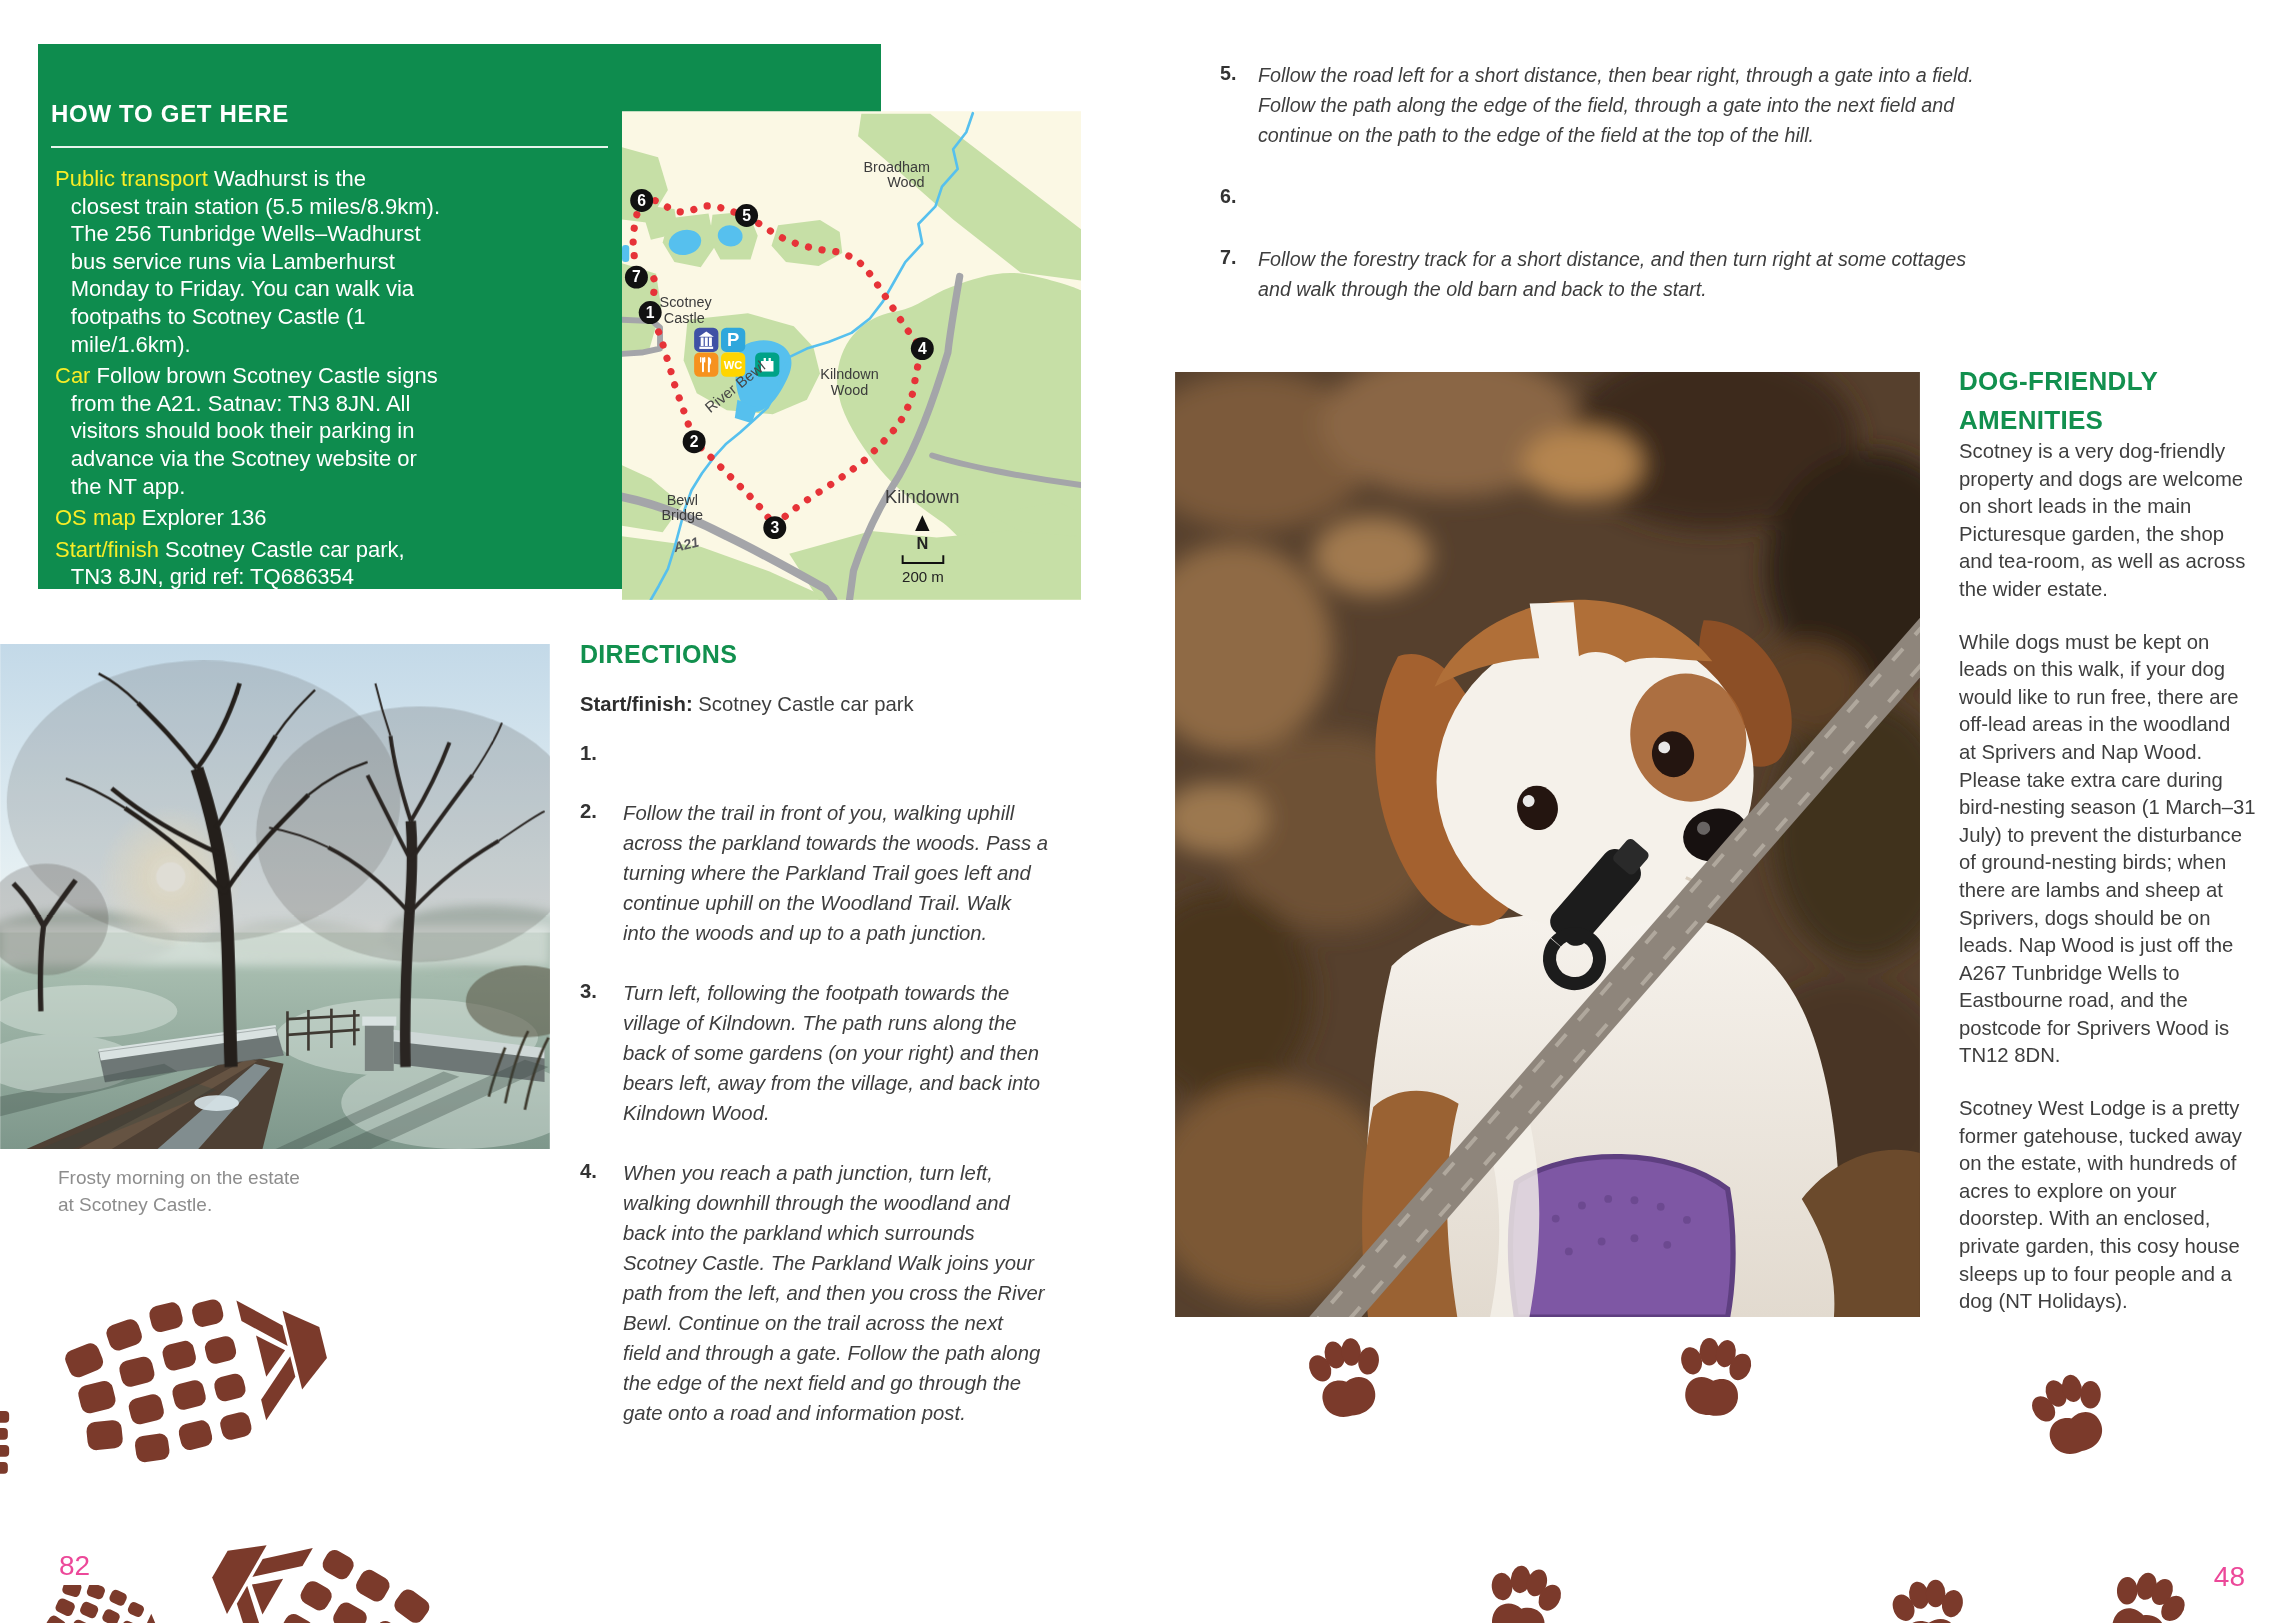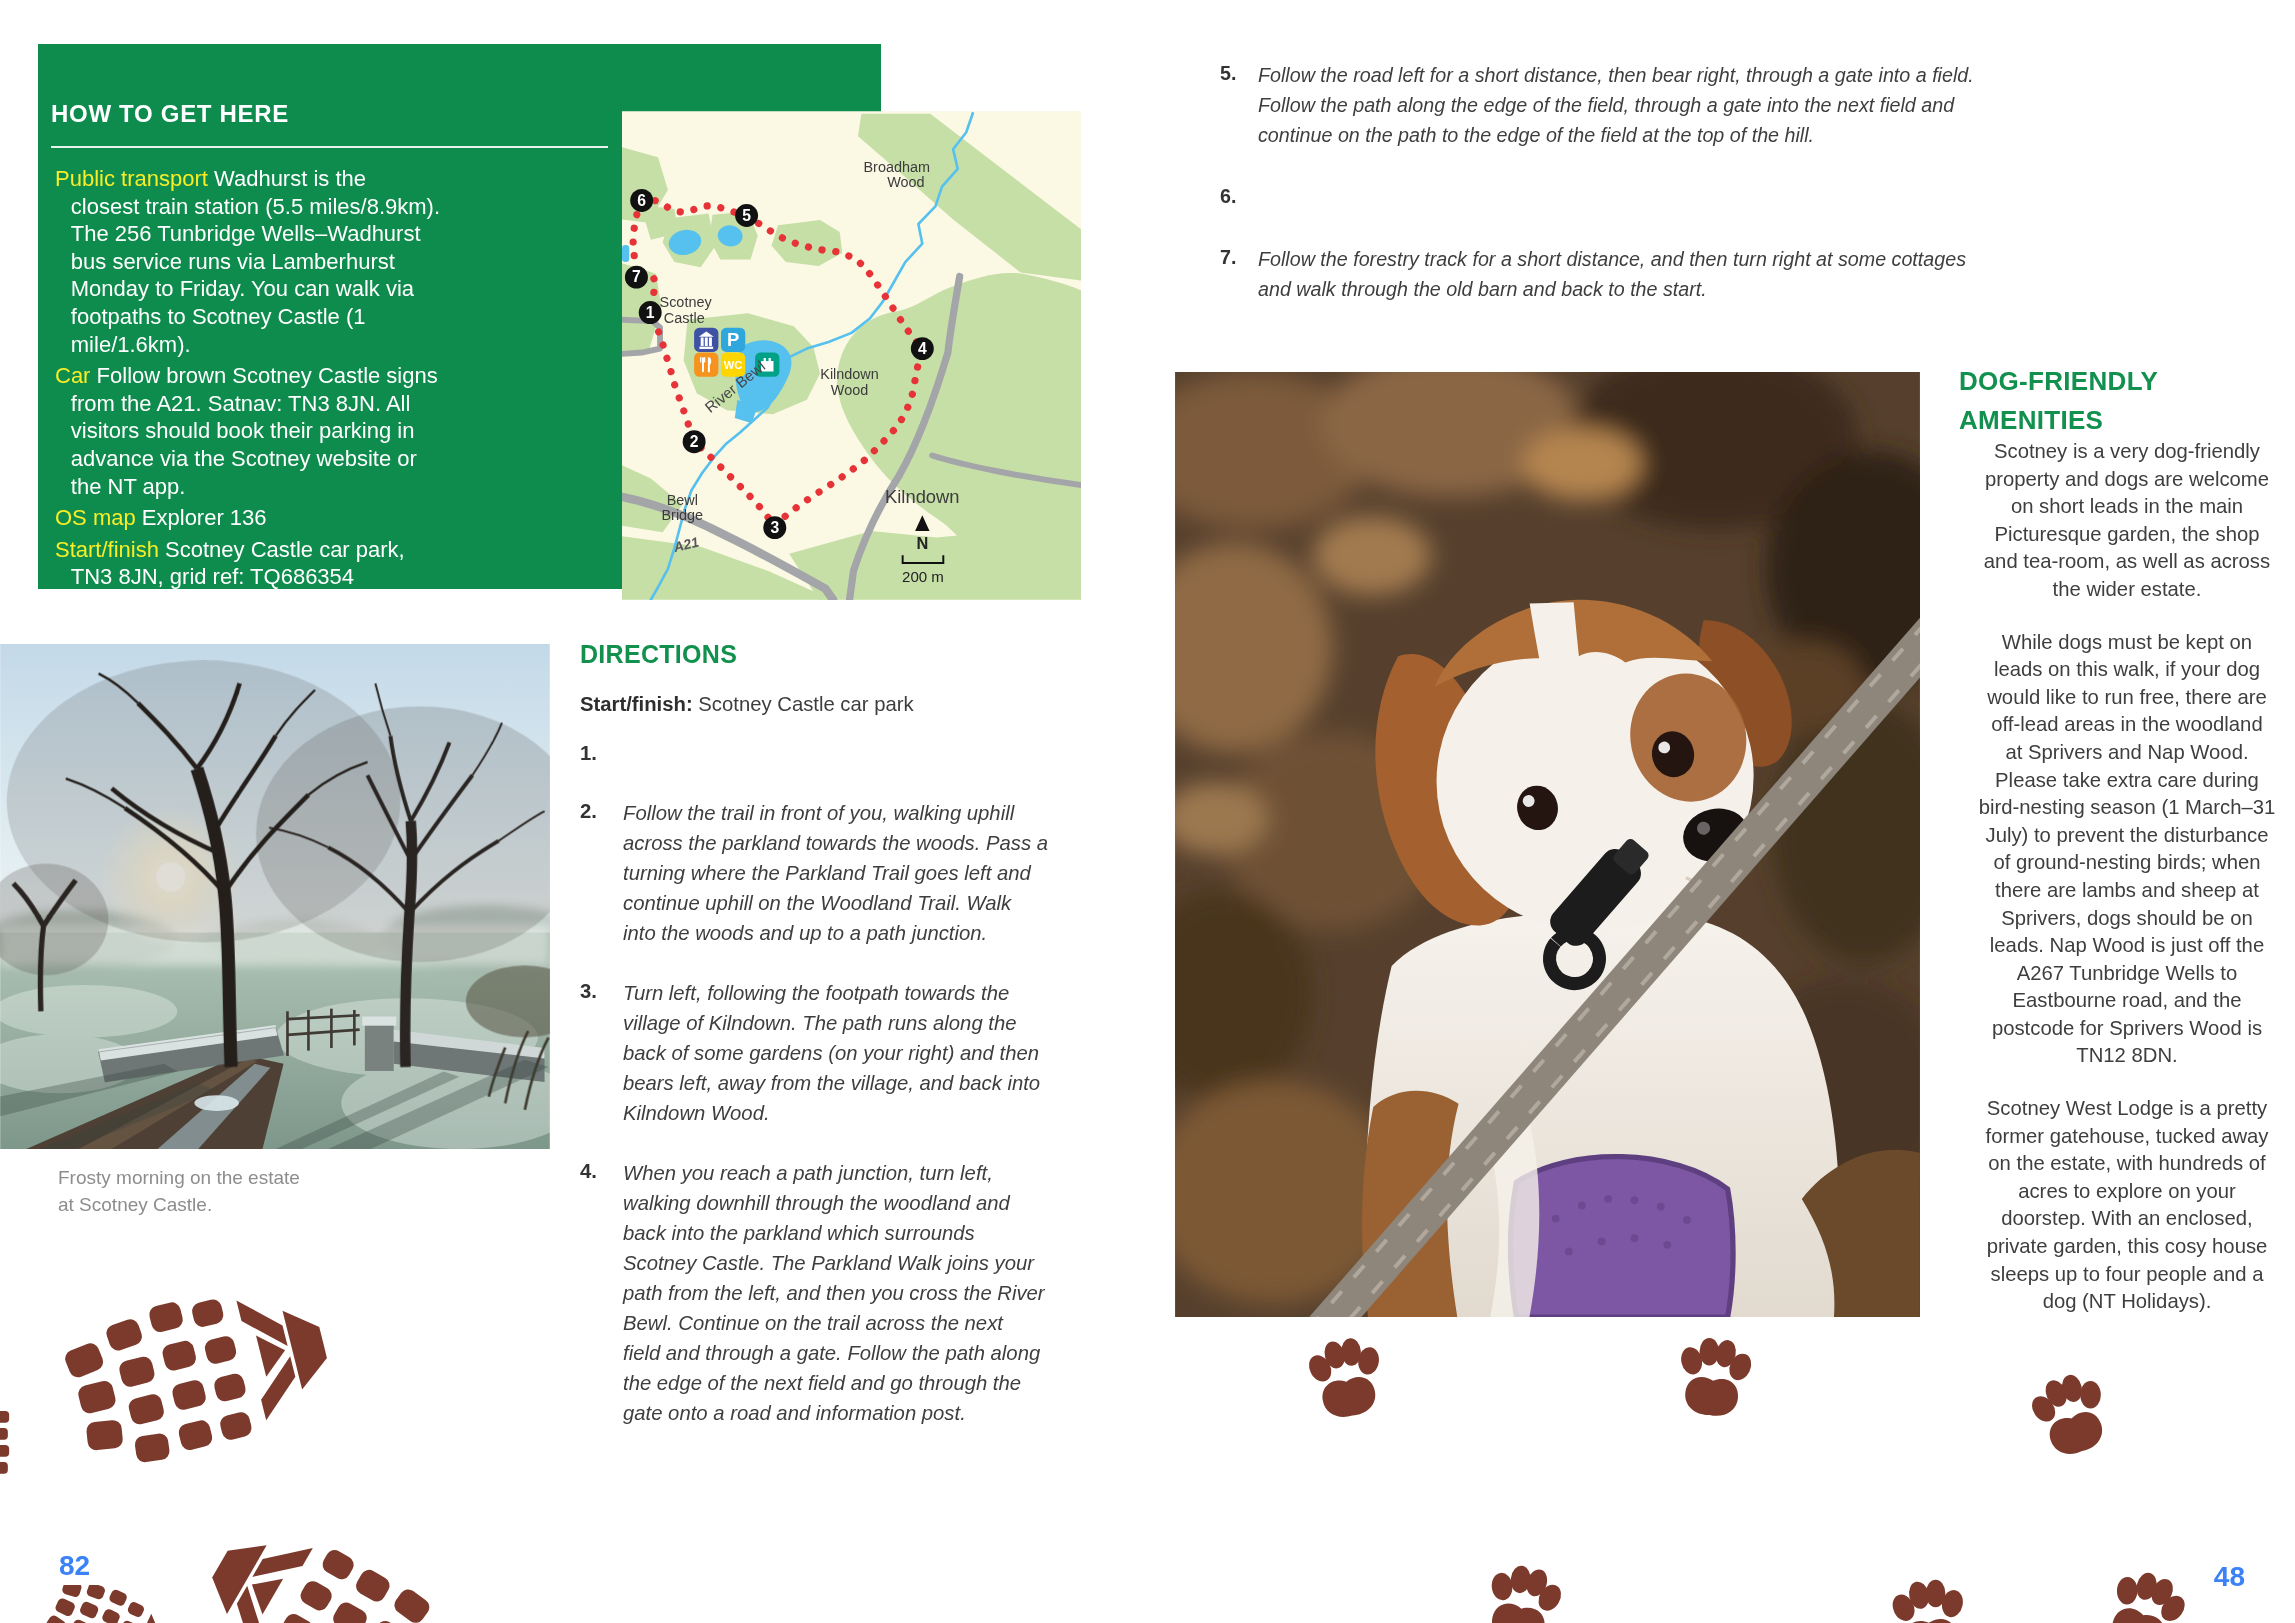--- a/index.html
+++ b/index.html
@@ -34,23 +34,23 @@
   .steps-r .txt{font-size:19.7px;}
 
   
   .photo1{left:0;top:644px;width:550px;height:505px;}
   .photo2{left:1175px;top:372px;width:745px;height:945px;}
   .caption{left:58px;top:1164px;width:302px;font-size:19px;line-height:27px;color:#8d8d8d;white-space:pre-line;}
 
   
   .dog-title{left:1959px;top:362px;width:341px;font-size:26px;line-height:39px;font-weight:bold;color:#12904E;white-space:pre-line;letter-spacing:0.3px;}
   .dog-col{left:1959px;top:438px;width:336px;}
-  .dog-col p{margin:0 0 25px 0;font-size:20.3px;line-height:27.6px;white-space:pre-line;text-align:center;}
-
-  .pagenum{font-size:28px;color:#3b82f6;font-weight:bold;}
+  .dog-col p{margin:0 0 25px 0;font-size:20.3px;line-height:27.6px;white-space:pre-line;}
+
+  .pagenum{font-size:28px;color:#ec4899;}
   .pn-l{left:59px;top:1550px;}
   .pn-r{left:2179px;top:1561px;width:66px;text-align:right;}
 
   .print{position:absolute;}
 </style>
 </head>
 <body>
 
 <div id="spread">
 

